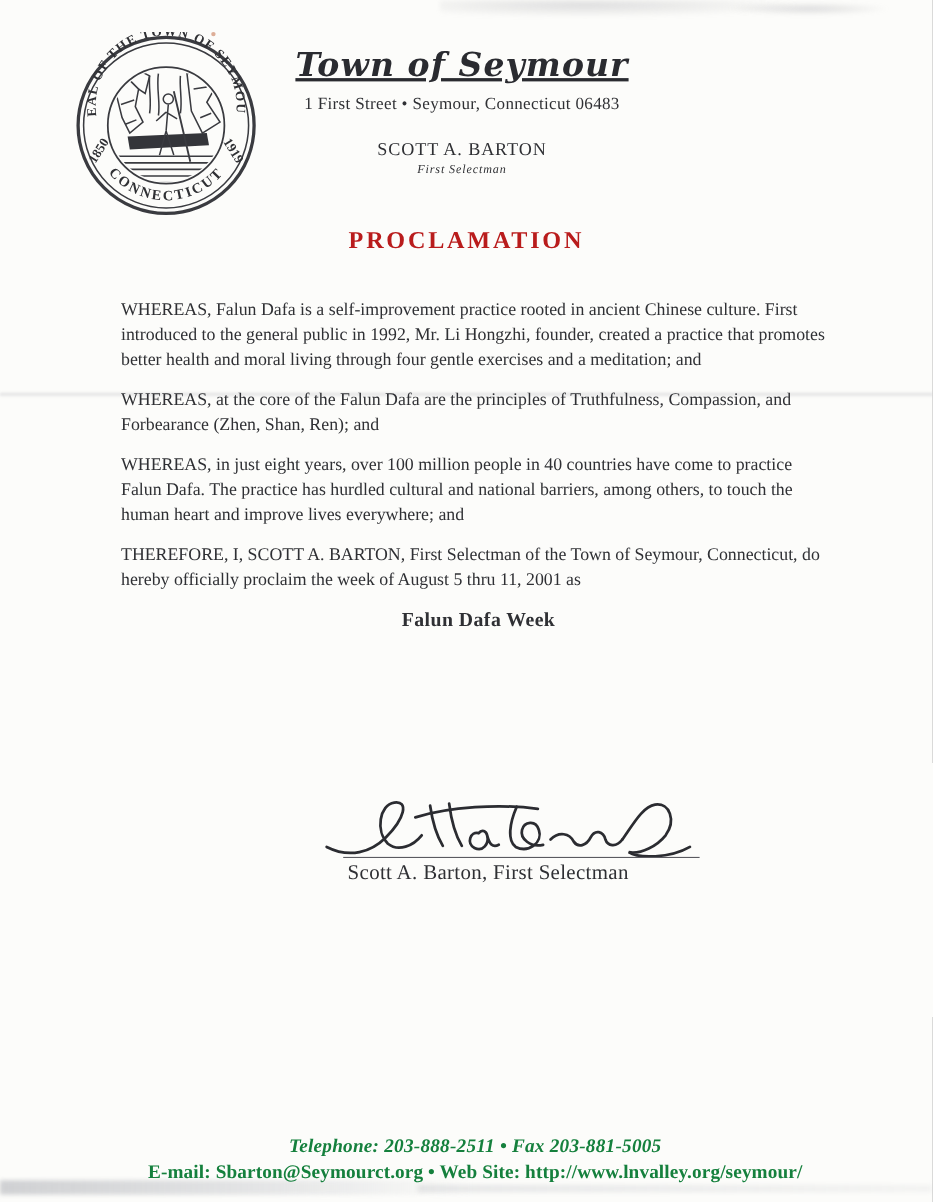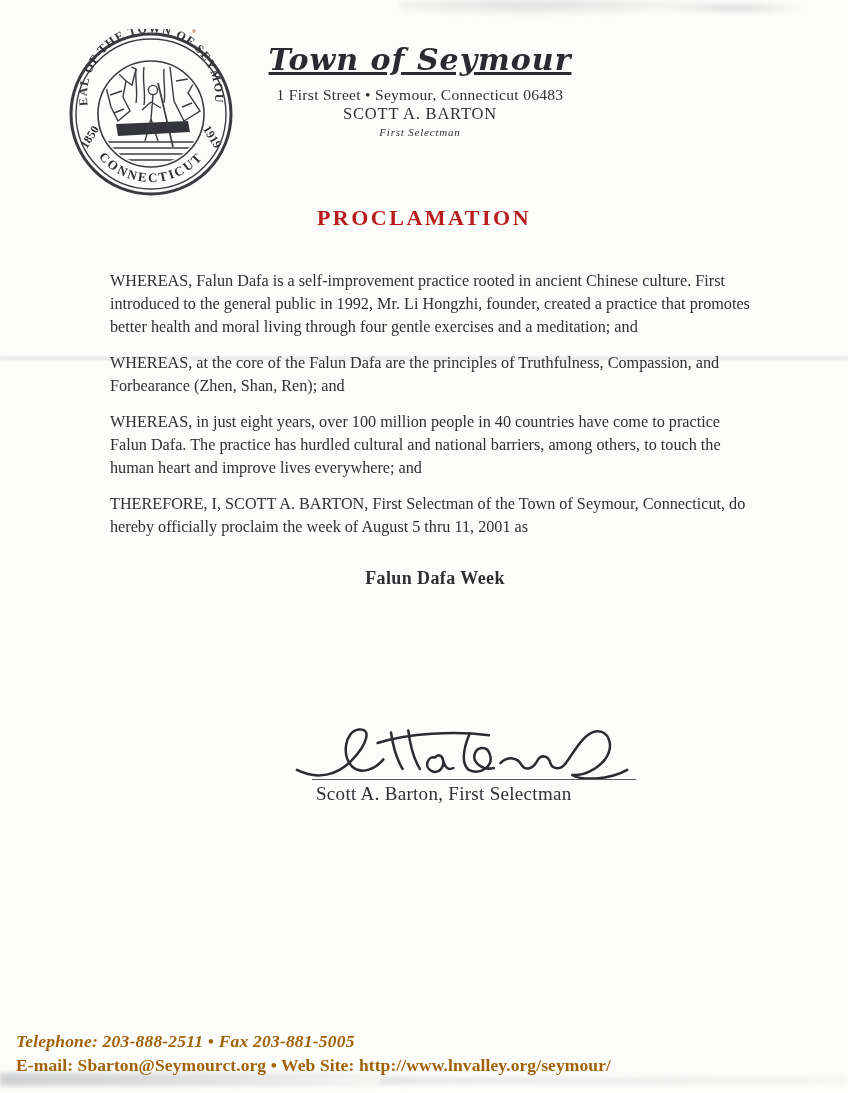--- a/index.html
+++ b/index.html
@@ -26,37 +26,37 @@
     background:linear-gradient(90deg,rgba(185,187,193,.30),rgba(185,187,193,.12));
     filter:blur(2px);}
   .speck{left:192px;top:29px;width:4px;height:4px;border-radius:50%;
     background:#d49a7e;opacity:.8;}
   
   .seal{position:absolute;left:66px;top:29px;width:170px;height:170px;}
   .header{position:absolute;left:0;right:8px;top:42px;text-align:center;}
   .town-name{font-family:"DejaVu Serif","Liberation Serif",serif;
     font-style:italic;font-weight:600;font-size:30px;letter-spacing:1px;color:#2a2b30;text-decoration:underline;}
   .address{margin-top:9px;font-size:15.5px;letter-spacing:.3px;}
-  .officer-name{font-size:16.5px;letter-spacing:.8px;}
+  .officer-name{margin-top:22px;font-size:16.5px;letter-spacing:.8px;}
   .officer-title{margin-top:2px;font-size:11px;font-style:italic;letter-spacing:.8px;}
   .proc-title{position:absolute;left:0;right:0;top:205px;text-align:center;
     font-size:22px;font-weight:bold;letter-spacing:2.5px;color:#b91c1c;}
   
   .body-text{position:absolute;left:110px;top:270px;width:650px;
     font-size:16.2px;line-height:23px;}
   .body-text p{margin:0 0 13px 0;}
-  .week-title{margin-top:28px;text-align:center;font-size:18px;font-weight:bold;letter-spacing:.4px;}
+  .week-title{margin-top:13px;text-align:center;font-size:18px;font-weight:bold;letter-spacing:.4px;}
   .closing{margin-top:38px;}
   
   .signature-block{position:absolute;left:280px;top:720px;width:380px;height:95px;}
   .signature-svg{position:absolute;left:8px;top:0;width:352px;height:72px;}
   .signature-line{position:absolute;left:32px;top:59px;width:324px;border-top:1.6px solid #5a5a60;}
   .signature-printed{position:absolute;left:36px;top:63px;font-size:19px;letter-spacing:.3px;white-space:nowrap;}
   
-  .footer{position:absolute;left:16px;right:0;top:1031px;text-align:left;color:#a16207;}
+  .footer{position:absolute;left:16px;right:0;top:1031px;text-align:center;color:#15803d;}
   .footer-line1{font-size:17.5px;font-weight:bold;font-style:italic;letter-spacing:.2px;}
   .footer-line2{margin-top:3px;font-size:17.5px;font-weight:bold;letter-spacing:.1px;}
   .seal svg text{font-family:"Liberation Serif","DejaVu Serif",serif;}
 </style>
 </head>
 <body>
 
 <div class="page">
 
   <div class="artifact smudge-top"></div>

